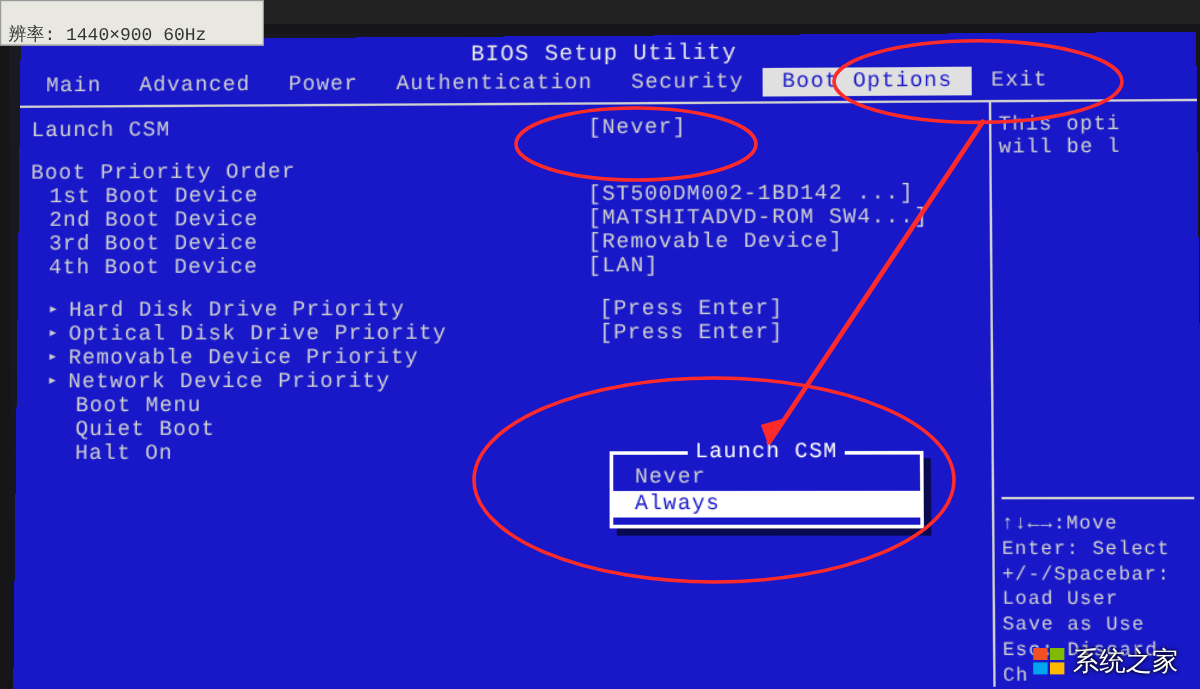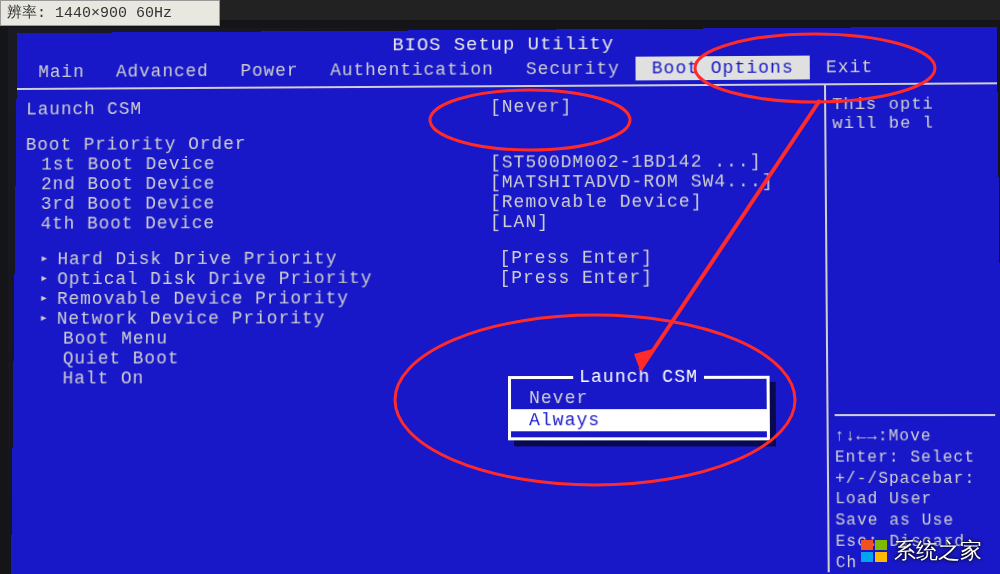--- a/index.html
+++ b/index.html
@@ -10,21 +10,21 @@
     background: #222;
     position: relative;
   }
   .monitor-label {
     position: absolute;
     top: 0; left: 0;
     width: 220px; height: 26px;
     background: #e8e8e0;
     color: #333;
     border: 1px solid #999;
-    padding: 2px 6px;
+    padding: 18px 6px;
     font-size: 15px;
     z-index: 50;
   }
   .bezel {
     position: absolute;
     top: 20px; left: 0;
     width: 1000px; height: 554px;
     background: linear-gradient(135deg, #1a1a22 0%, #0a0a12 100%);
     border: 8px solid #151518;
     padding: 2px 0 0 0;

